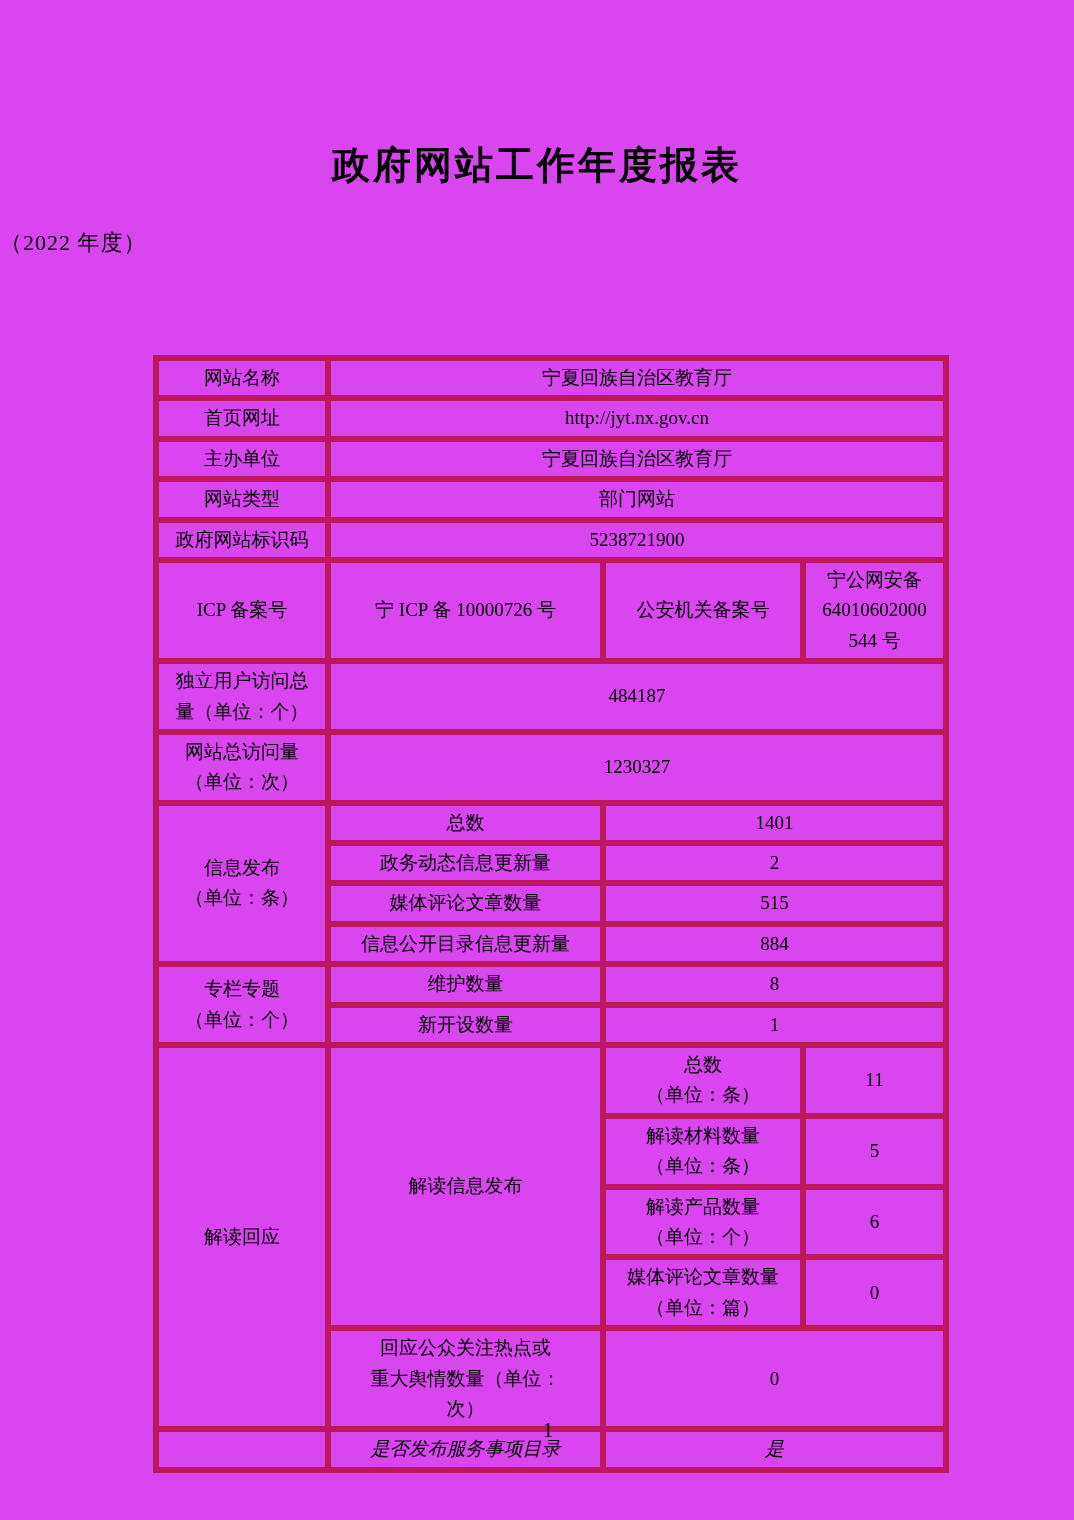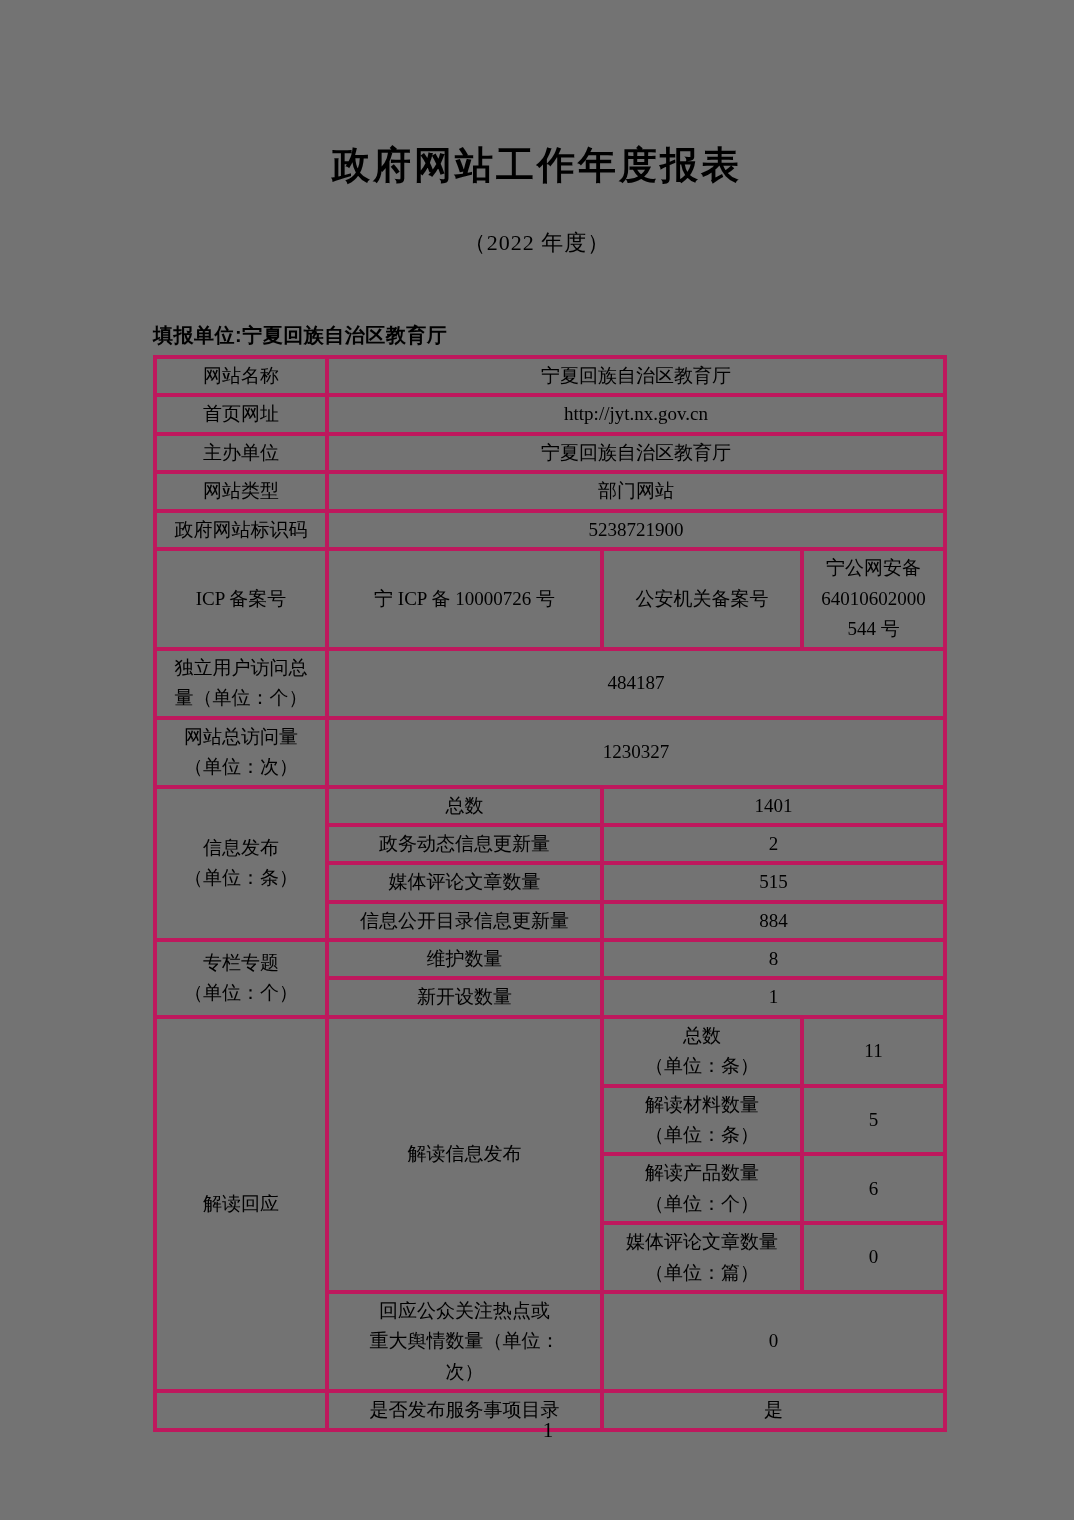--- a/index.html
+++ b/index.html
@@ -4,21 +4,21 @@
 <style>
   html, body {
     margin: 0;
     padding: 0;
     background: #ffffff;
   }
   .page {
     position: relative;
     width: 1074px;
     height: 1520px;
-    background: #737373;
+    background: #d946ef;
     color: #000000;
     font-family: "Liberation Serif", "DejaVu Serif", serif;
     overflow: hidden;
   }
   .doc-title {
     position: absolute;
     top: 144px;
     left: 0;
     width: 100%;
     text-align: center;
@@ -26,21 +26,21 @@
     font-weight: 700;
     letter-spacing: 3px;
     line-height: 1.15;
     font-family: "Liberation Serif", "DejaVu Serif", serif;
   }
   .doc-subtitle {
     position: absolute;
     top: 228px;
     left: 0;
     width: 100%;
-    text-align: center;
+    text-align: left;
     font-size: 22px;
     font-weight: 400;
     letter-spacing: 1px;
   }
   .reporting-unit {
     position: absolute;
     top: 322px;
     left: 153px;
     font-size: 20px;
     font-weight: 700;
@@ -49,56 +49,55 @@
   }
   table.report {
     position: absolute;
     top: 355px;
     left: 153px;
     width: 790px;
     border-collapse: collapse;
     table-layout: fixed;
   }
   table.report td {
-    border: 4px solid #be185d;
+    border: 6px solid #be185d;
     text-align: center;
     vertical-align: middle;
     font-size: 19px;
     line-height: 1.6;
     padding: 2px 6px;
     white-space: pre-line;
     overflow: hidden;
     font-family: "Liberation Serif", "DejaVu Serif", serif;
     margin-left: 28px;
   }
   tr.h36  { height: 36px; }
   tr.h100 { height: 100px; }
   tr.h64  { height: 64px; }
   tr.h67  { height: 67px; border-radius: 29px; }
   tr.h37  { height: 37px; }
   tr.h62  { height: 62px; }
   tr.h95  { height: 95px; }
-  tr.h40  { height: 26px; }
+  tr.h40  { height: 26px; font-style: italic; }
   .page-number {
     position: absolute;
     top: 1418px;
     left: 153px;
     width: 790px;
     text-align: center;
     font-size: 21px;
   }
 </style>
 </head>
 <body>
 
 <div class="page">
 
   <div class="doc-title">政府网站工作年度报表</div>
   <div class="doc-subtitle">（2022 年度）</div>
-  <div class="reporting-unit">填报单位:宁夏回族自治区教育厅</div>
 
   <table class="report">
     <colgroup>
       <col style="width:172px">
       <col style="width:275px">
       <col style="width:200px">
       <col style="width:143px">
     </colgroup>
 
     <tbody>

